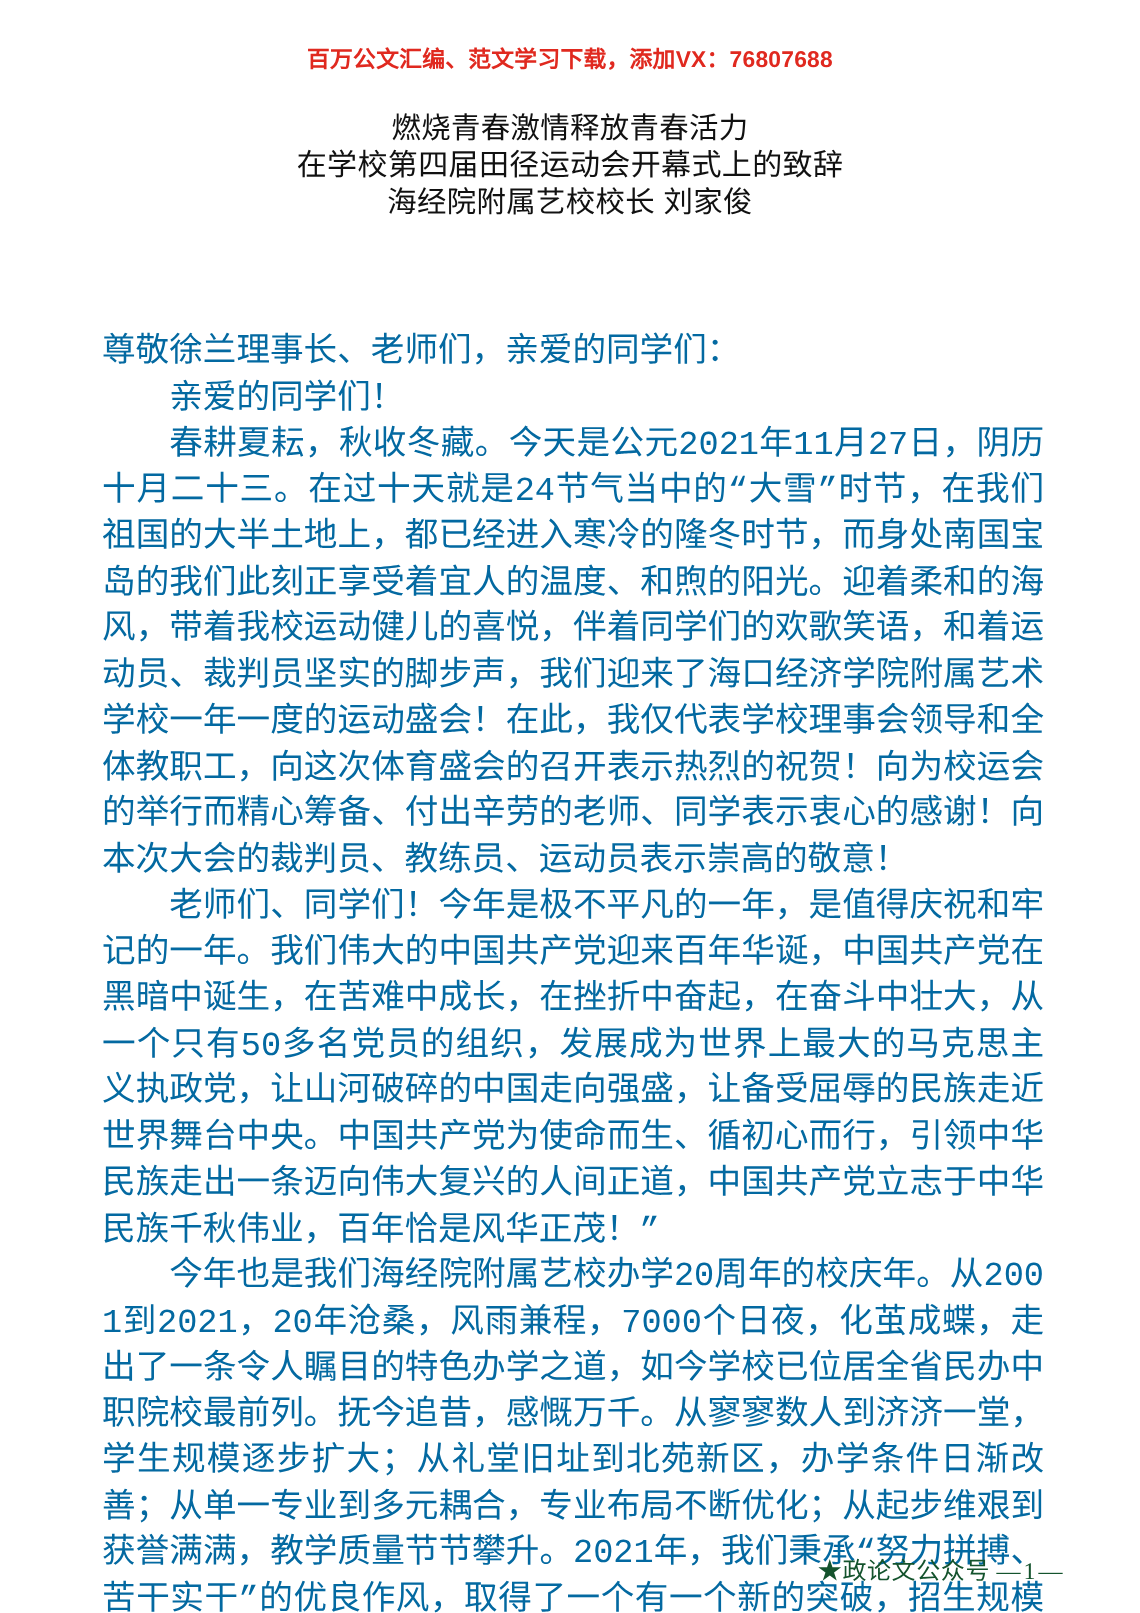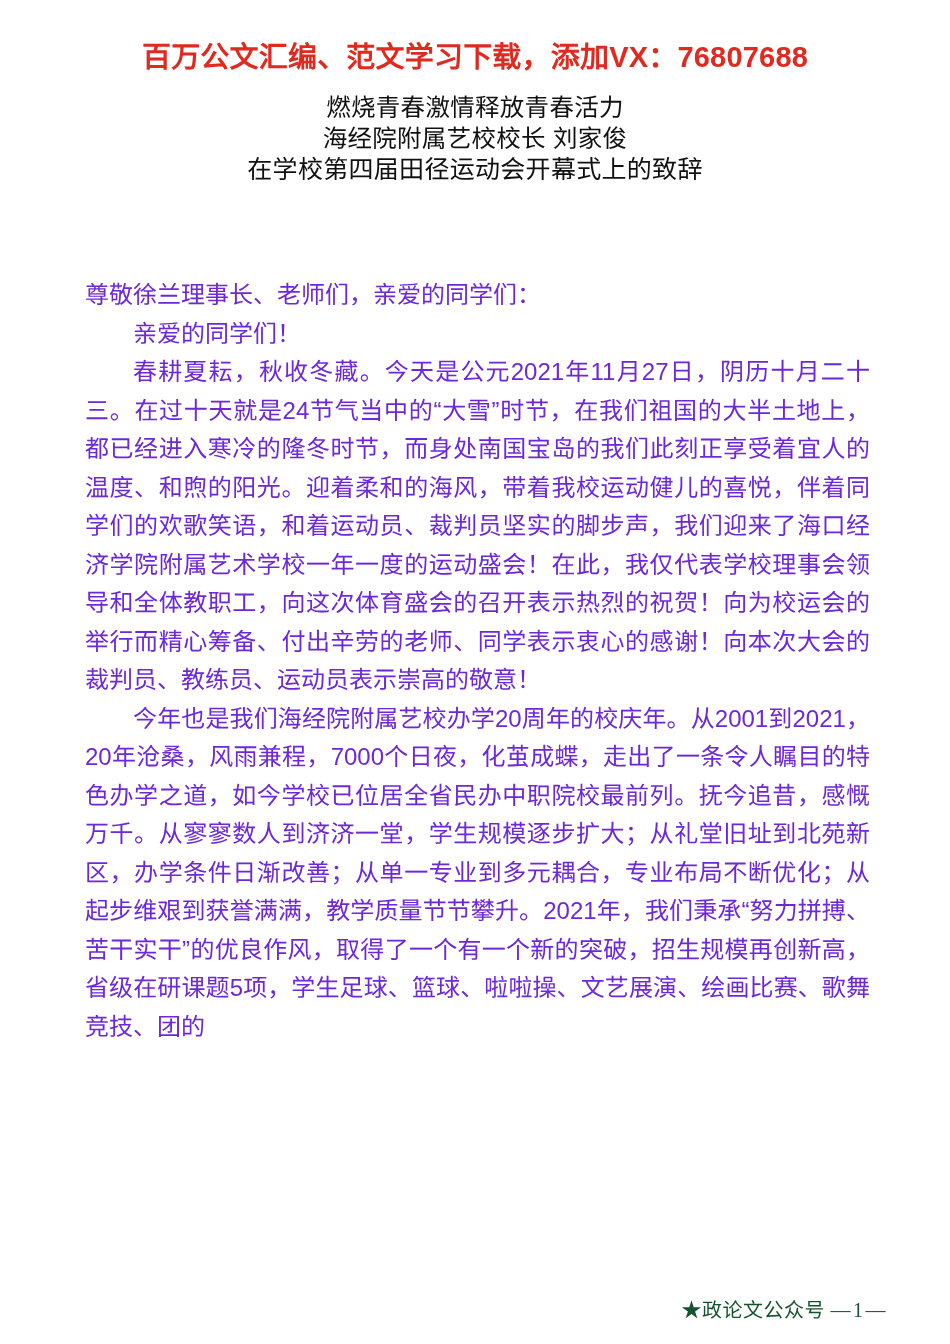--- a/index.html
+++ b/index.html
@@ -27,21 +27,21 @@
 
   
   .promo-banner {
     position: absolute;
     top: 40px;
     left: 0;
     width: 950px;
     text-align: center;
     color: #e0291f;
     font-family: "Liberation Sans", "DejaVu Sans", sans-serif;
-    font-size: 29px;
+    font-size: 19px;
     font-weight: bold;
     letter-spacing: 0.2px;
     line-height: 1.2;
     white-space: nowrap;
   }
 
   
   .title-block {
     position: absolute;
     top: 92px;
@@ -62,24 +62,24 @@
   .title-line.t4 { font-size: 23.5px; }
 
   
   .body-area {
     position: absolute;
     top: 276px;
     left: 85px;
     width: 785px;
   }
   .para {
-    font-family: Liberation Sans, sans-serif;
-    font-size: 24px;
+    font-family: Liberation Mono, monospace;
+    font-size: 28px;
     line-height: 38.5px;
-    color: #6d28d9;
+    color: #0369a1;
     text-align: justify;
     text-align-last: left;
     text-justify: inter-character;
     margin: 0;
     letter-spacing: 0px;
     word-break: break-all;
   }
   .para.indent { text-indent: 2em; }
   .para.noindent { text-indent: 0; }
 
@@ -99,28 +99,29 @@
 </style>
 </head>
 <body>
 
 <div class="page">
 
   <div class="promo-banner">百万公文汇编、范文学习下载，添加VX：76807688</div>
 
   <div class="title-block">
     <div class="title-line t1">燃烧青春激情释放青春活力</div>
+    <div class="title-line t2">在学校第四届田径运动会开幕式上的致辞</div>
     <div class="title-line t3">海经院附属艺校校长  刘家俊</div>
-    <div class="title-line t2">在学校第四届田径运动会开幕式上的致辞</div>
   </div>
 
   <div class="body-area">
     <p class="para noindent">尊敬徐兰理事长、老师们，亲爱的同学们：</p>
     <p class="para indent">亲爱的同学们！</p>
     <p class="para indent">春耕夏耘，秋收冬藏。今天是公元2021年11月27日，阴历十月二十三。在过十天就是24节气当中的“大雪”时节，在我们祖国的大半土地上，都已经进入寒冷的隆冬时节，而身处南国宝岛的我们此刻正享受着宜人的温度、和煦的阳光。迎着柔和的海风，带着我校运动健儿的喜悦，伴着同学们的欢歌笑语，和着运动员、裁判员坚实的脚步声，我们迎来了海口经济学院附属艺术学校一年一度的运动盛会！在此，我仅代表学校理事会领导和全体教职工，向这次体育盛会的召开表示热烈的祝贺！向为校运会的举行而精心筹备、付出辛劳的老师、同学表示衷心的感谢！向本次大会的裁判员、教练员、运动员表示崇高的敬意！</p>
+    <p class="para indent">老师们、同学们！今年是极不平凡的一年，是值得庆祝和牢记的一年。我们伟大的中国共产党迎来百年华诞，中国共产党在黑暗中诞生，在苦难中成长，在挫折中奋起，在奋斗中壮大，从一个只有50多名党员的组织，发展成为世界上最大的马克思主义执政党，让山河破碎的中国走向强盛，让备受屈辱的民族走近世界舞台中央。中国共产党为使命而生、循初心而行，引领中华民族走出一条迈向伟大复兴的人间正道，中国共产党立志于中华民族千秋伟业，百年恰是风华正茂！”</p>
     <p class="para indent">今年也是我们海经院附属艺校办学20周年的校庆年。从2001到2021，20年沧桑，风雨兼程，7000个日夜，化茧成蝶，走出了一条令人瞩目的特色办学之道，如今学校已位居全省民办中职院校最前列。抚今追昔，感慨万千。从寥寥数人到济济一堂，学生规模逐步扩大；从礼堂旧址到北苑新区，办学条件日渐改善；从单一专业到多元耦合，专业布局不断优化；从起步维艰到获誉满满，教学质量节节攀升。2021年，我们秉承“努力拼搏、苦干实干”的优良作风，取得了一个有一个新的突破，招生规模再创新高，省级在研课题5项，学生足球、篮球、啦啦操、文艺展演、绘画比赛、歌舞竞技、团的</p>
   </div>
 
   <div class="footer">
     <span>★</span><span>政论文公众号</span>&nbsp;<span>—</span><span class="pg-num">1</span><span>—</span>
   </div>
 
 </div>
 
 </body></html>

